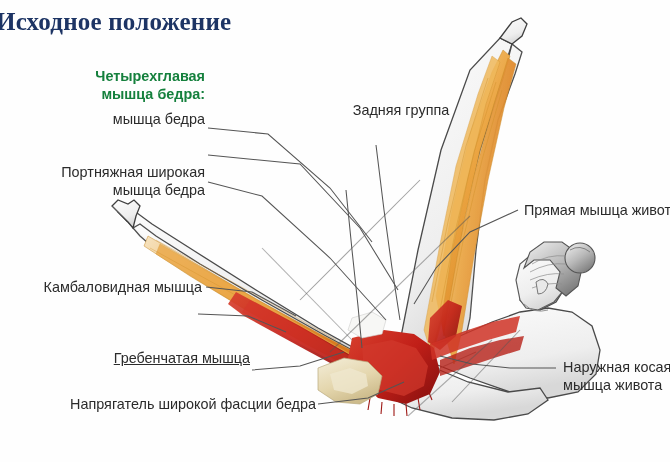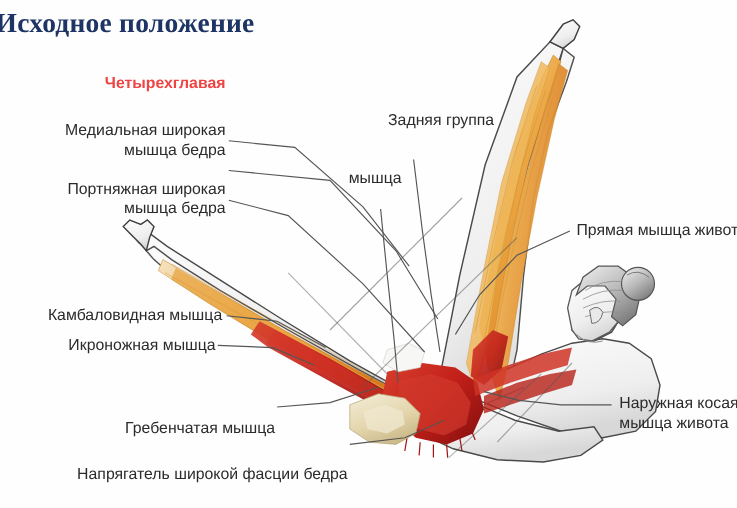--- a/index.html
+++ b/index.html
@@ -35,21 +35,21 @@
   }
   .label {
     position: absolute;
     color: #2b2b2b;
     font-size: 14.4px;
     line-height: 17.5px;
     white-space: nowrap;
   }
   .label.bold {
     font-weight: bold;
-    color: #ef4444;
+    color: #15803d;
   }
   .label.ralign { text-align: right; }
   .label.center { text-align: center; }
   .label.lalign { text-align: left; }
   .label .ln { display: block; }
 </style>
 </head>
 <body>
 
 <div id="page">
@@ -236,55 +236,51 @@
       <path d="M452,402 L520,330" opacity="0.5"></path>
       <path d="M408,416 L492,340" opacity="0.45"></path>
       <path d="M262,248 L352,340" opacity="0.45"></path>
     </g>
   </svg>
 
   <div class="title">Исходное положение</div>
 
   <div class="label bold ralign" style="left:25px; top:68px; width:180px;">
     <span class="ln">Четырехглавая</span>
+    <span class="ln">мышца бедра:</span>
   </div>
 
   <div class="label ralign" style="left:5px; top:111px; width:200px;">
-    <span class="ln">Медиальная широкая</span>
     <span class="ln">мышца бедра</span>
   </div>
 
 
   <div class="label ralign" style="left:3px; top:164px; width:202px;">
     <span class="ln">Портняжная широкая</span>
     <span class="ln">мышца бедра</span>
   </div>
 
   <div class="label ralign" style="left:-6px; top:279px; width:208px;">
     <span class="ln">Камбаловидная мышца</span>
   </div>
 
-  <div class="label ralign" style="left:6px; top:306px; width:190px;">
-    <span class="ln">Икроножная мышца</span>
-  </div>
-
-  <div class="label ralign" style="left:60px; top:382px; width:190px;">
+
+  <div class="label ralign" style="left:60px; top:350px; width:190px;text-decoration:underline;">
     <span class="ln">Гребенчатая мышца</span>
   </div>
 
-  <div class="label ralign" style="left:28px; top:396px; width:288px;margin-top:27px;">
+  <div class="label ralign" style="left:28px; top:396px; width:288px;">
     <span class="ln">Напрягатель широкой фасции бедра</span>
   </div>
 
   <div class="label center" style="left:336px; top:102px; width:130px;">
     <span class="ln">Задняя группа</span>
   </div>
 
   <div class="label center" style="left:282px; top:154px; width:118px;">
-    <span class="ln">мышца</span>
   </div>
 
   <div class="label lalign" style="left:524px; top:202px; width:190px;">
     <span class="ln">Прямая мышца живота</span>
   </div>
 
   <div class="label lalign" style="left:563px; top:359px; width:180px;">
     <span class="ln">Наружная косая</span>
     <span class="ln">мышца живота</span>
   </div>

